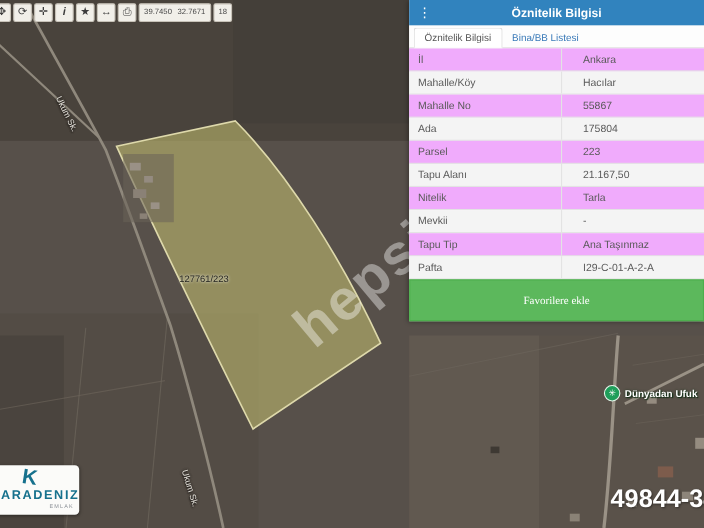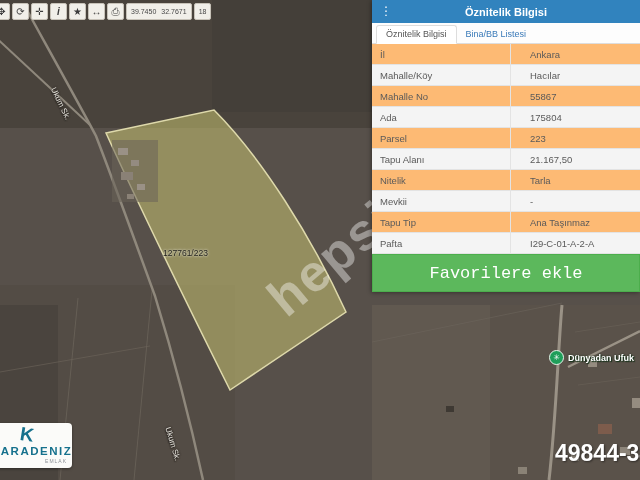--- a/index.html
+++ b/index.html
@@ -51,26 +51,26 @@
     box-shadow:-1px 1px 4px rgba(0,0,0,.35);font-size:9.5px;color:#5a5a5a;}
   .panel-header{height:23px;background:#3183be;color:#fff;display:flex;align-items:center;position:relative;}
   .panel-header .menu{position:absolute;left:8px;font-size:12px;cursor:pointer;line-height:23px;}
   .panel-header .title{flex:1;text-align:center;font-size:11px;font-weight:bold;}
   .tabs{display:flex;align-items:flex-end;background:#fdfdfd;border-bottom:1px solid #ddd;height:21px;padding-left:4px;box-sizing:border-box;}
   .tab{padding:3px 9px 4px;font-size:9px;cursor:pointer;}
   .tab.active{background:#fff;border:1px solid #ddd;border-bottom:1px solid #fff;border-radius:3px 3px 0 0;
     color:#555;margin-bottom:-1px;}
   .tab.inactive{color:#3a7ab8;}
   .grid{width:100%;}
-  .row{display:flex;height:20px;align-items:center;border-bottom:1px solid #e3e3e3;background:#fdba74;}
+  .row{display:flex;height:20px;align-items:center;border-bottom:1px solid #e3e3e3;background:#f0abfc;}
   .row:nth-child(even){background:#f4f4f4;}
   .cell-l{width:130px;padding-left:8px;flex:none;}
   .cell-v{flex:1;padding-left:19px;border-left:1px solid #e3e3e3;height:100%;display:flex;align-items:center;}
   .fav-btn{display:block;width:100%;height:38px;background:#5cb85c;border:1px solid #4cae4c;color:#fff;
-    font-size:17px;font-family:Liberation Mono, monospace;cursor:pointer;}
+    font-size:10px;font-family:Liberation Serif, serif;cursor:pointer;}
 </style>
 </head>
 <body>
 
 <div class="stage">
 
   <svg class="maplayer" viewBox="0 0 640 480">
     <rect x="0" y="0" width="640" height="480" fill="#57504a"></rect>
     <rect x="0" y="0" width="640" height="128" fill="#49433c"></rect>
     <rect x="212" y="0" width="428" height="112" fill="#443f39"></rect>

